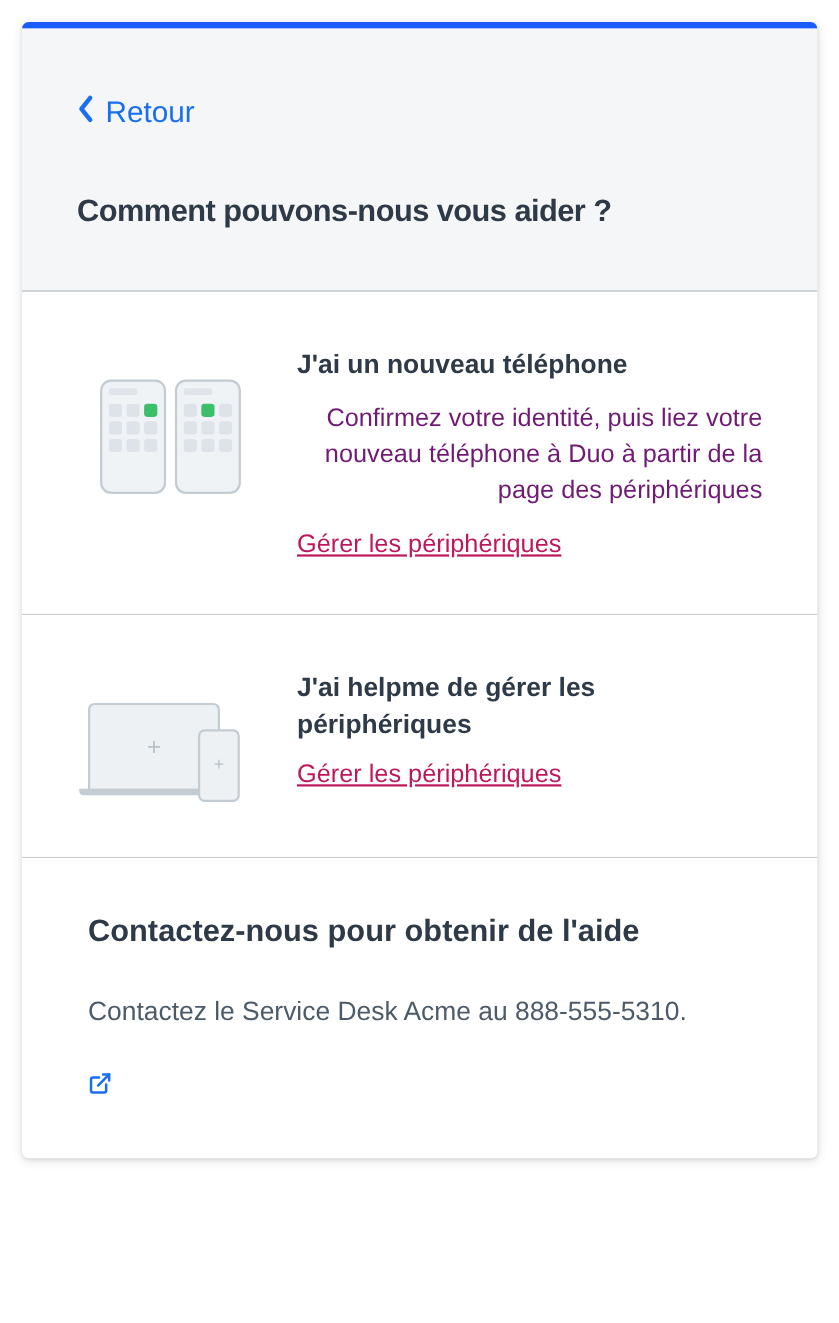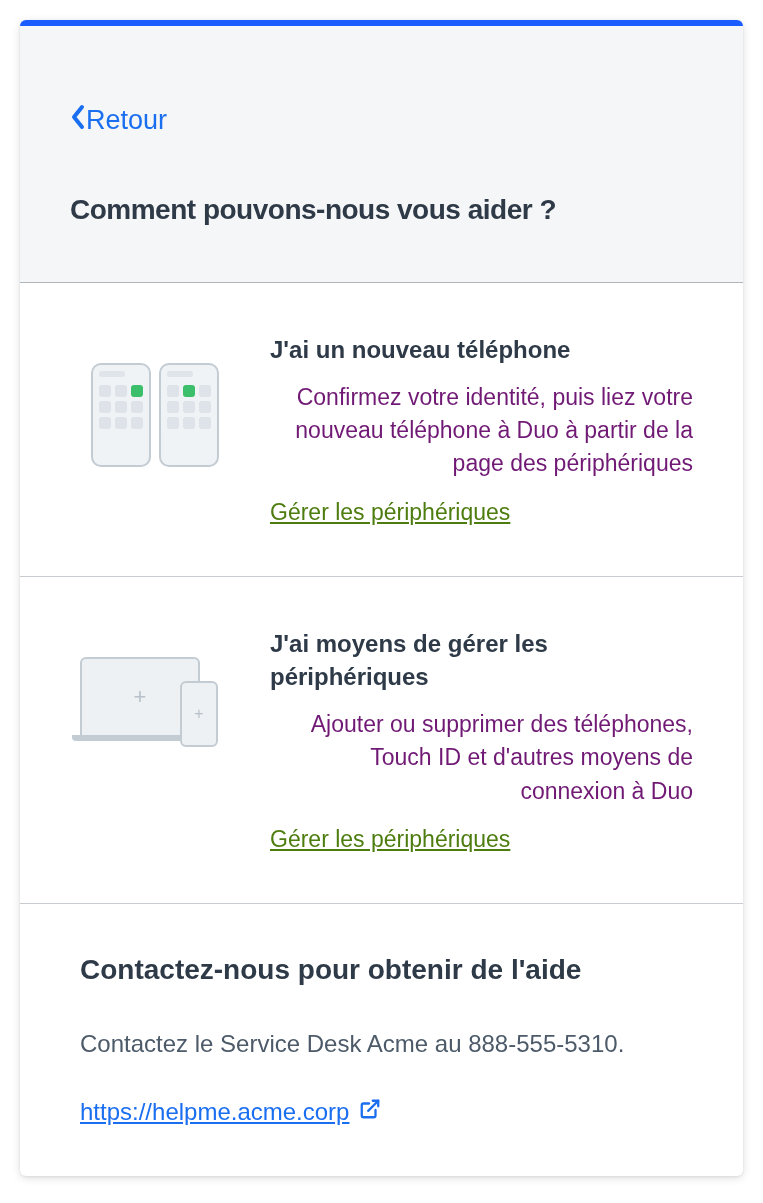--- a/index.html
+++ b/index.html
@@ -21,27 +21,27 @@
       background: #1a5cff;
     }
     .header {
       background: #f5f6f7;
       padding: 60px 50px 55px 50px;
       border-bottom: 1px solid #aeb5bd;
     }
     .back {
       display: inline-flex;
       align-items: center;
+      gap: 10px;
       color: #1a6ef0;
       font-size: 27px;
       font-weight: 400;
       text-decoration: none;
       cursor: pointer;
       margin-bottom: 55px;
-      margin-top: 18px;
     }
     .back svg { width: 16px; height: 26px; }
     .title {
       font-size: 28px;
       font-weight: 700;
       color: #2e3a47;
       line-height: 1.25;
       letter-spacing: -0.5px;
     }
     .option {
@@ -68,21 +68,21 @@
     }
     .option-desc {
       font-size: 23px;
       color: #701a75;
       line-height: 1.45;
       margin-bottom: 18px;
       text-align: right;
     }
     .option-link {
       font-size: 23px;
-      color: #4d7c0f;
+      color: #be185d;
       text-decoration: underline;
       cursor: pointer;
     }
     .contact {
       padding: 50px 60px 50px 60px;
     }
     .contact-title {
       font-size: 28px;
       font-weight: 700;
       color: #2e3a47;
@@ -192,31 +192,29 @@
         <div class="laptop">
             <span class="plus">+</span>
           </div>
         <div class="laptop-base"></div>
         <div class="mini-phone">
             <span class="plus" style="font-size:16px">+</span>
           </div>
       </div>
     </div>
     <div class="option-body">
-      <div class="option-title">J'ai moyens de gérer les périphériques</div>
-      <div class="option-desc">Ajouter ou supprimer des téléphones, Touch ID et d'autres moyens de connexion à Duo</div>
+      <div class="option-title">J'ai helpme de gérer les périphériques</div>
       <a class="option-link">Gérer les périphériques</a>
     </div>
   </div>
 
   <div class="contact">
     <div class="contact-title">Contactez-nous pour obtenir de l'aide</div>
     <div class="contact-text">Contactez le Service Desk Acme au 888-555-5310.</div>
     <a class="contact-link">
-      <span>https://helpme.acme.corp</span>
       <span class="ext-icon">
         <svg viewBox="0 0 24 24" fill="none" stroke="#1a6ef0" stroke-width="2.5" stroke-linecap="round" stroke-linejoin="round">
           <path d="M18 13v6a2 2 0 0 1-2 2H5a2 2 0 0 1-2-2V8a2 2 0 0 1 2-2h6"></path>
           <polyline points="15 3 21 3 21 9"></polyline>
           <line x1="10" y1="14" x2="21" y2="3"></line>
         </svg>
       </span>
     </a>
   </div>
 </div>

